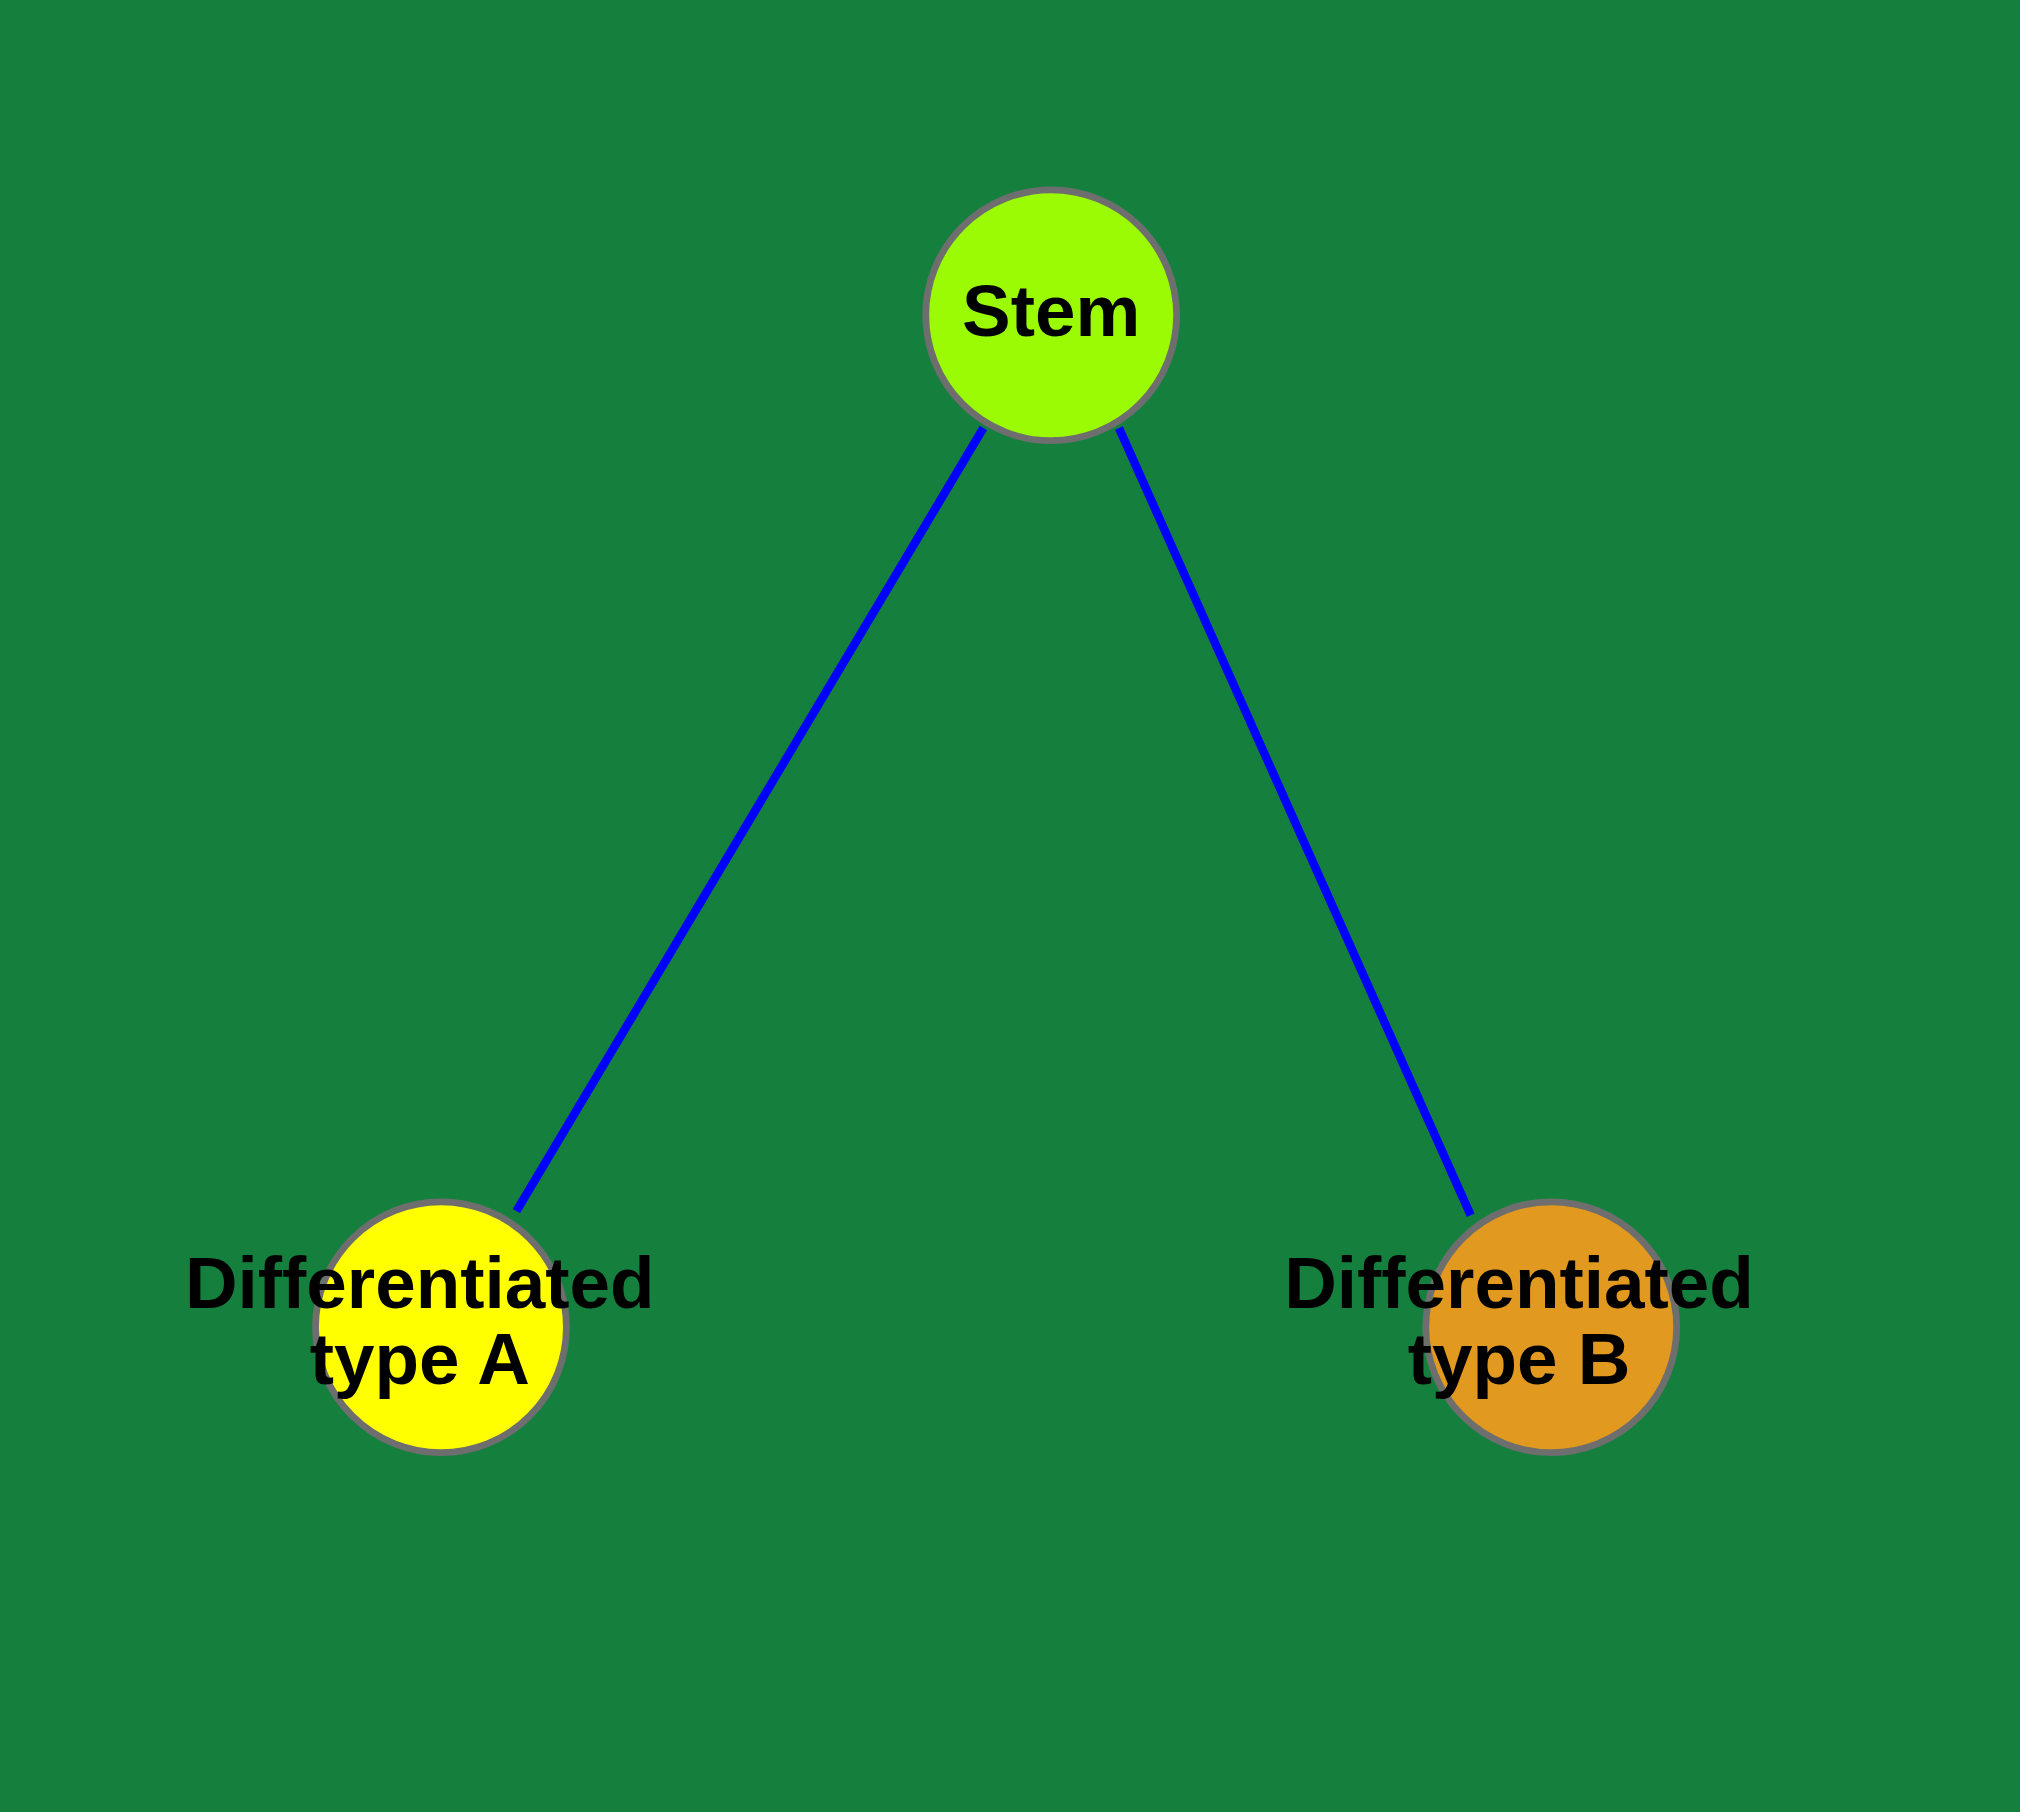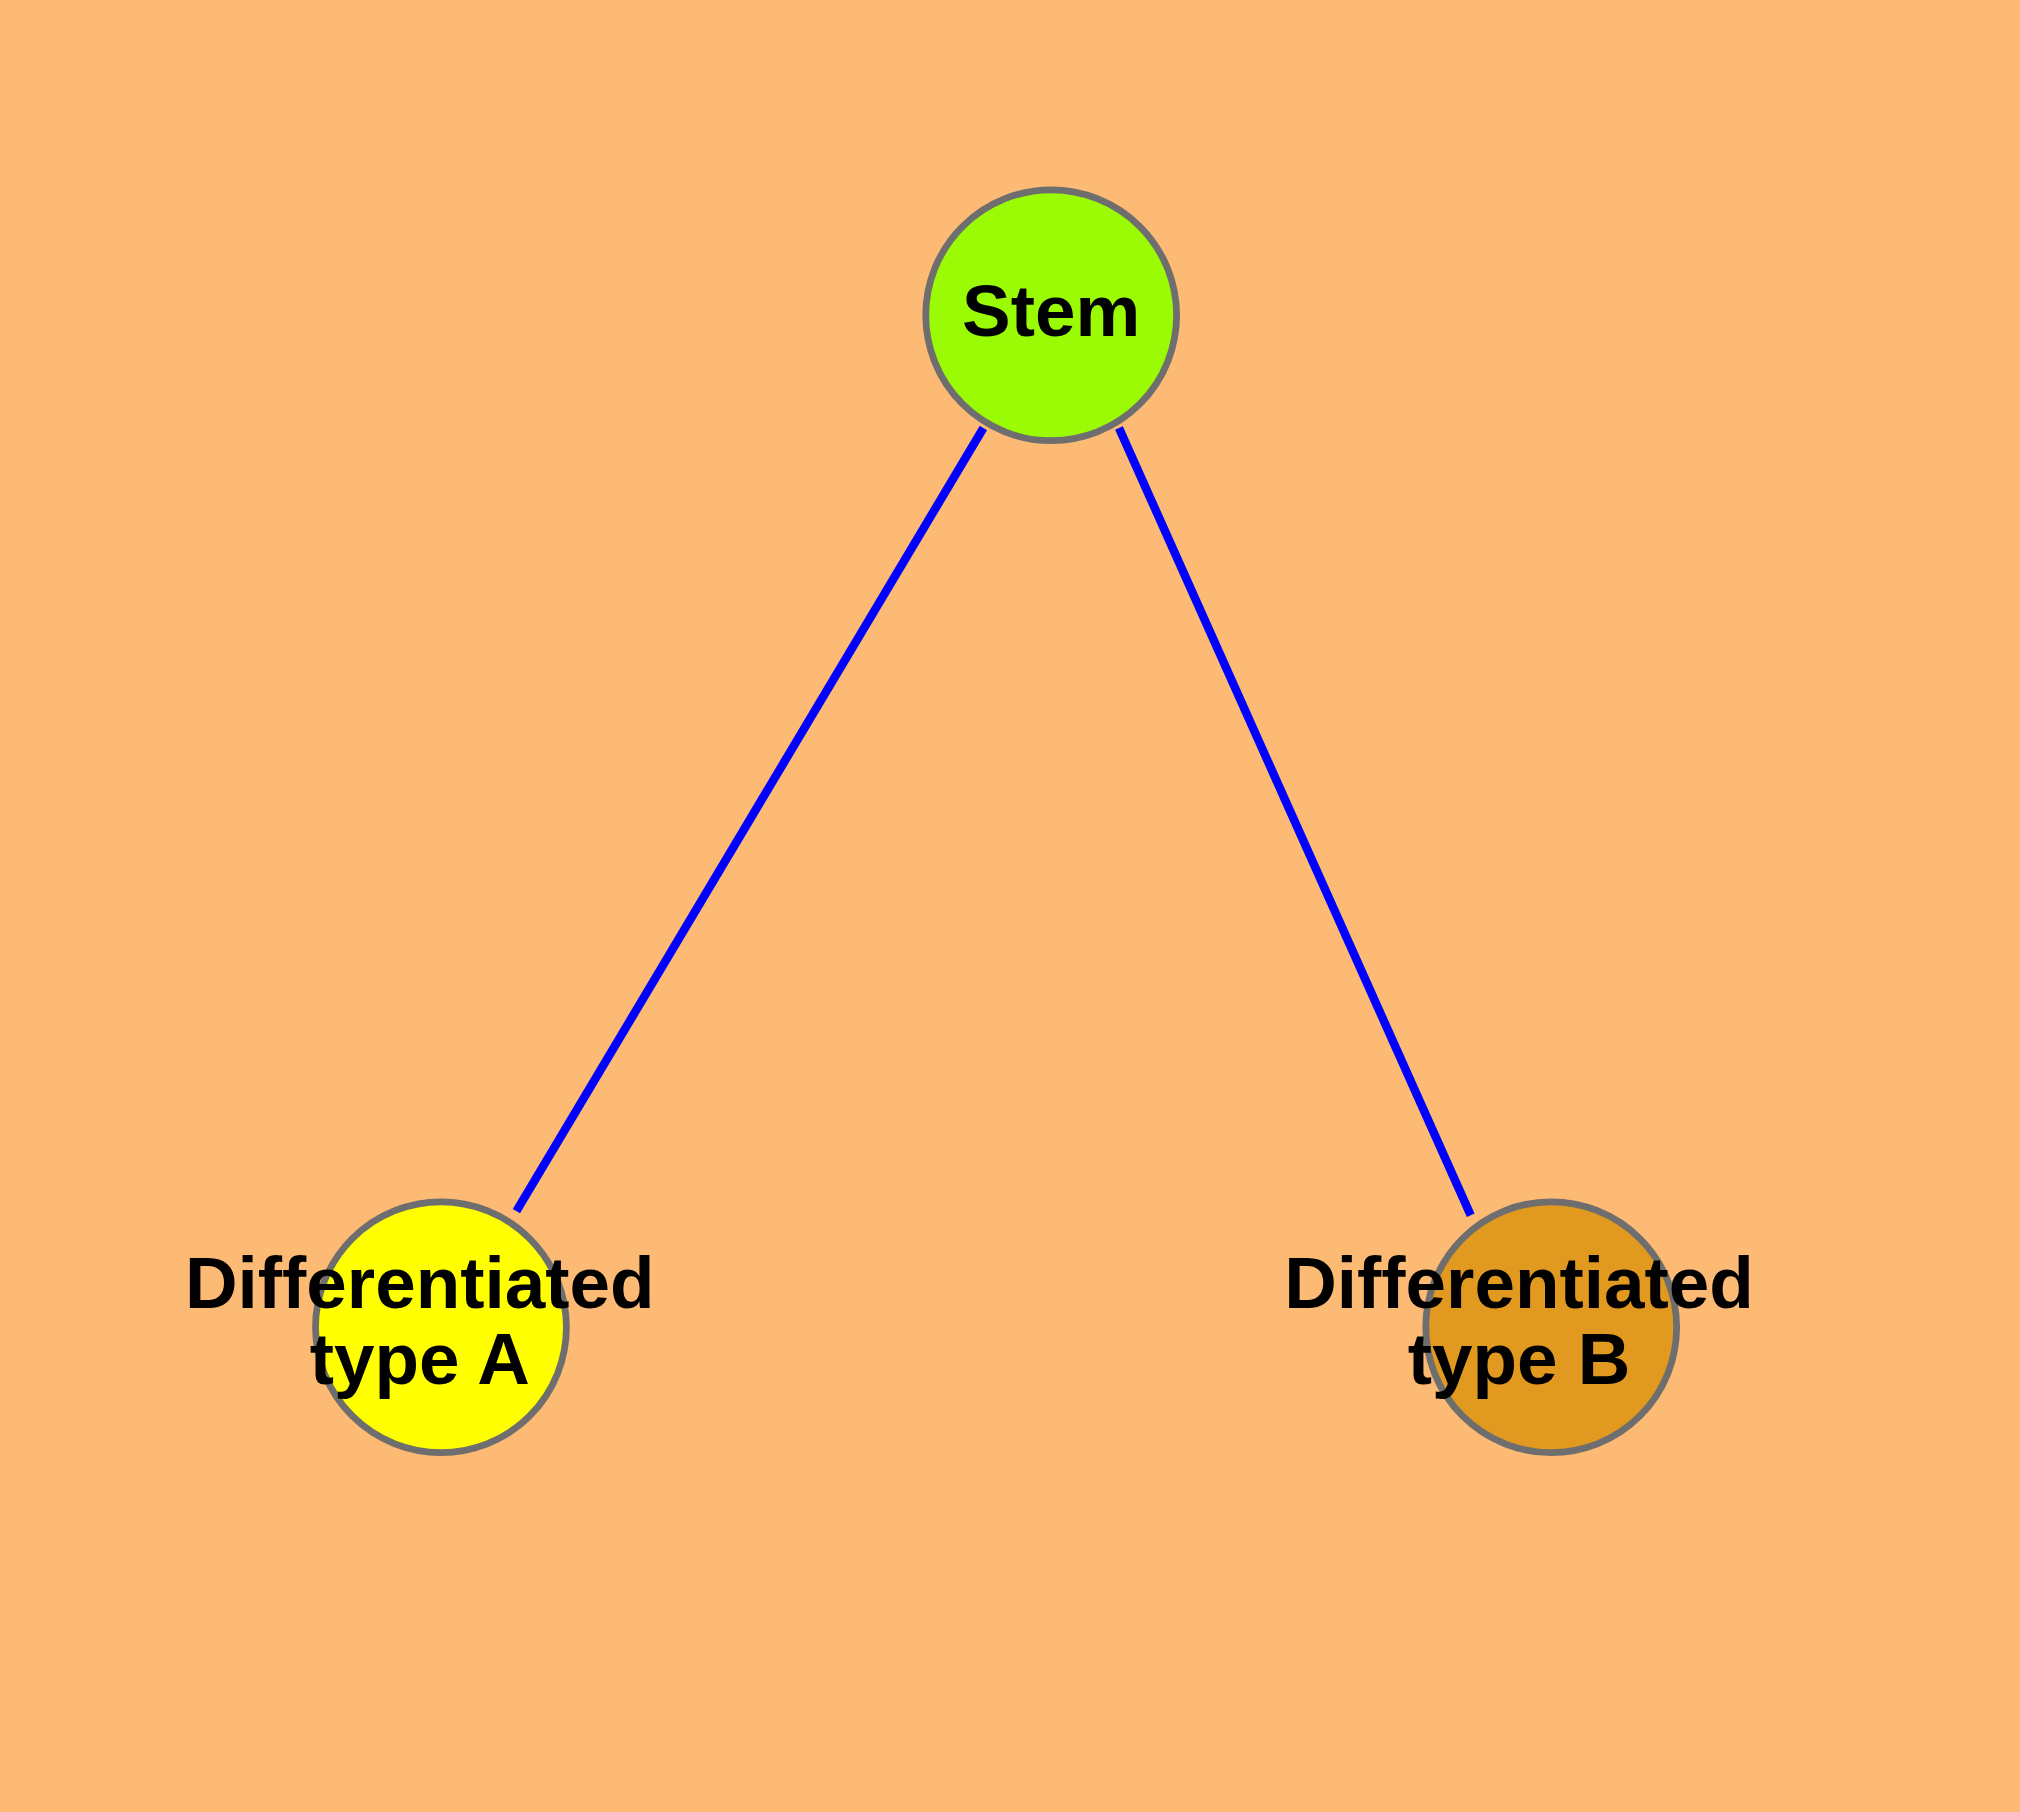--- a/index.html
+++ b/index.html
@@ -46,21 +46,21 @@
   .node-label-lg {
     font-size: 86px;
   }
   .node-label-stem {
     font-size: 86px;
   }
 </style>
 </head>
 <body style="background: rgb(204, 204, 250);">
 
-<div id="canvas-wrap" style="background: #fdba74;">
+<div id="canvas-wrap" style="background: #15803d;">
   <svg id="graph" viewBox="0 0 2384 2138">
 
     <g>
       <line class="edge-line" x1="1160" y1="505" x2="609" y2="1429" stroke="#0000ff"></line>
       <line class="edge-line" x1="1320" y1="505" x2="1735" y2="1434" stroke="#0000ff"></line>
     </g>
 
     <g>
 
       <g>

